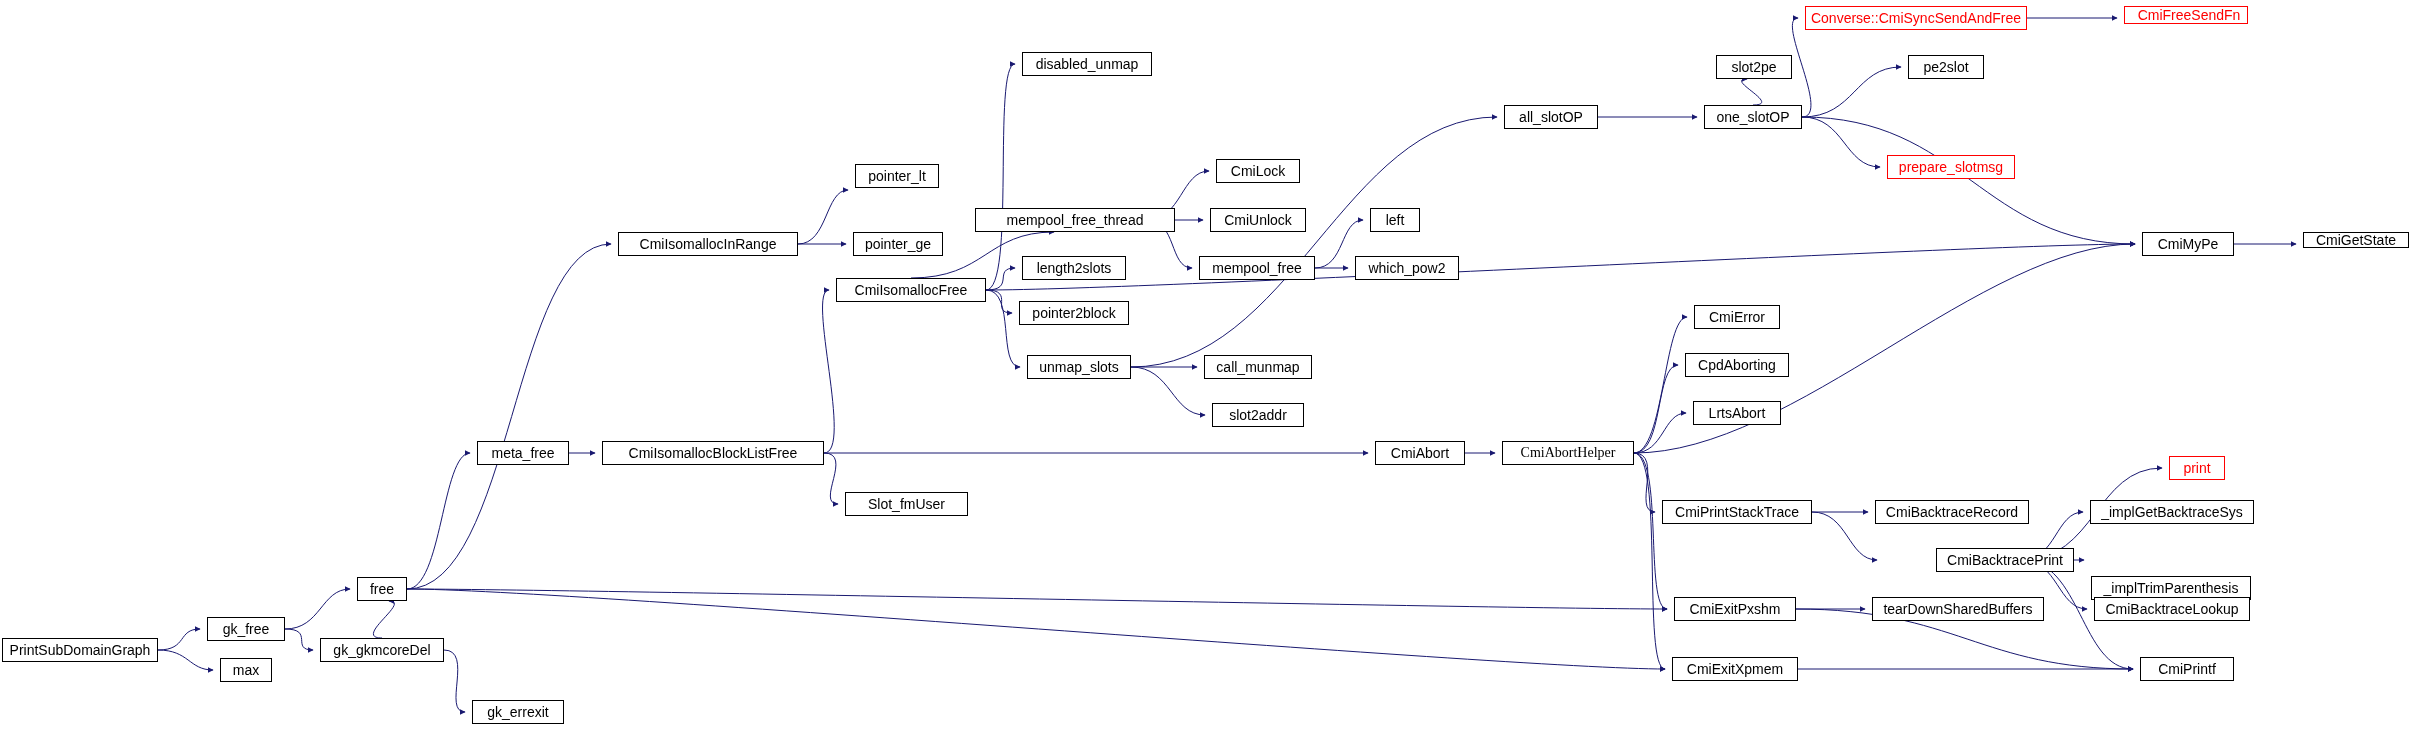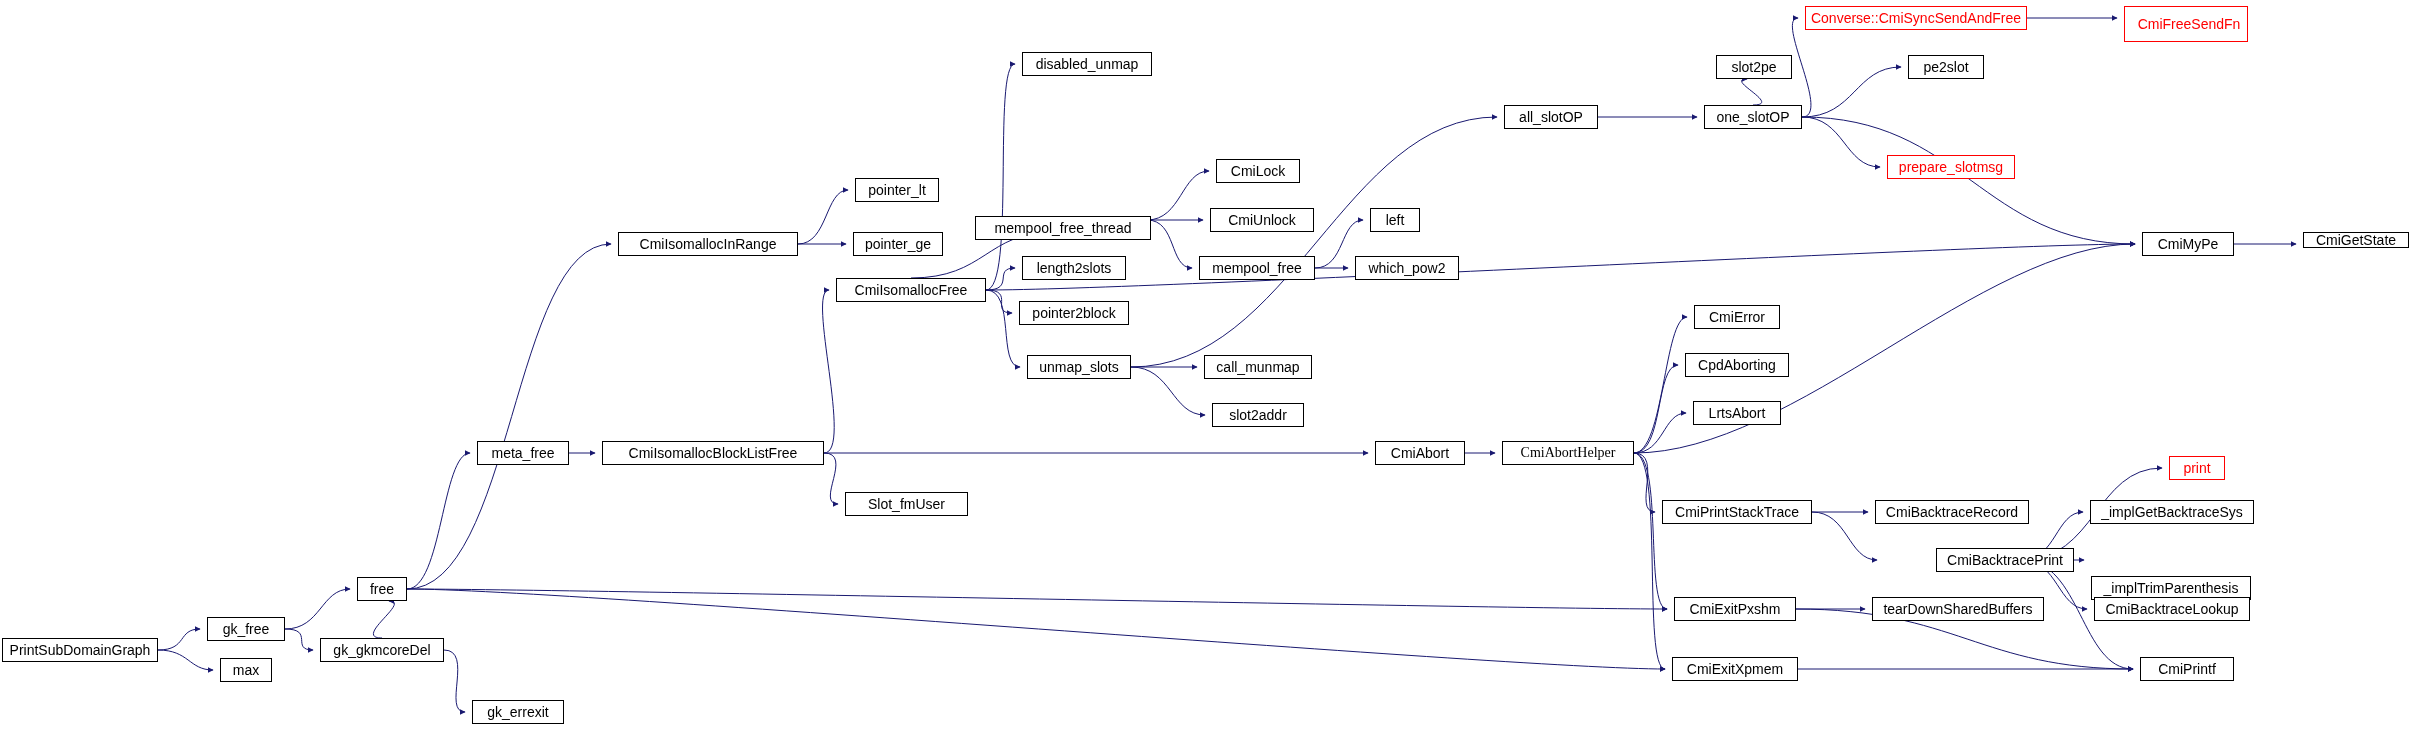--- a/index.html
+++ b/index.html
@@ -106,45 +106,45 @@
     </div>
     <div class="node" style="left: 845px; top: 492px; width: 123px; height: 24px;">
       <span>Slot_fmUser</span>
     </div>
     <div class="node" style="left: 618px; top: 232px; width: 180px; height: 24px;">
       <span>CmiIsomallocInRange</span>
     </div>
     <div class="node" style="left: 836px; top: 278px; width: 150px; height: 24px;">
       <span>CmiIsomallocFree</span>
     </div>
-    <div class="node" style="left: 855px; top: 178px; width: 84px; height: 24px;">
+    <div class="node" style="left: 855px; top: 164px; width: 84px; height: 24px;">
       <span>pointer_lt</span>
     </div>
     <div class="node" style="left: 853px; top: 232px; width: 90px; height: 24px;">
       <span>pointer_ge</span>
     </div>
     <div class="node" style="left: 1022px; top: 52px; width: 130px; height: 24px;">
       <span>disabled_unmap</span>
     </div>
-    <div class="node" style="left: 975px; top: 208px; width: 176px; height: 24px; margin-top: 8px;">
+    <div class="node" style="left: 975px; top: 208px; width: 200px; height: 24px;">
       <span>mempool_free_thread</span>
     </div>
     <div class="node" style="left: 1022px; top: 256px; width: 104px; height: 24px;">
       <span>length2slots</span>
     </div>
     <div class="node" style="left: 1019px; top: 301px; width: 110px; height: 24px;">
       <span>pointer2block</span>
     </div>
     <div class="node" style="left: 1027px; top: 355px; width: 104px; height: 24px;">
       <span>unmap_slots</span>
     </div>
     <div class="node" style="left: 1216px; top: 159px; width: 84px; height: 24px;">
       <span>CmiLock</span>
     </div>
-    <div class="node" style="left: 1210px; top: 208px; width: 104px; height: 24px;">
+    <div class="node" style="left: 1210px; top: 208px; width: 96px; height: 24px;">
       <span>CmiUnlock</span>
     </div>
     <div class="node" style="left: 1199px; top: 256px; width: 116px; height: 24px;">
       <span>mempool_free</span>
     </div>
     <div class="node" style="left: 1370px; top: 208px; width: 50px; height: 24px;">
       <span>left</span>
     </div>
     <div class="node" style="left: 1355px; top: 256px; width: 104px; height: 24px;">
       <span>which_pow2</span>
@@ -163,21 +163,21 @@
     </div>
     <div class="node" style="left: 1716px; top: 55px; width: 76px; height: 24px;">
       <span>slot2pe</span>
     </div>
     <div class="node" style="left: 1908px; top: 55px; width: 76px; height: 24px;">
       <span>pe2slot</span>
     </div>
     <div class="node red" style="left: 1805px; top: 6px; width: 222px; height: 24px;">
       <span>Converse::CmiSyncSendAndFree</span>
     </div>
-    <div class="node red" style="left: 2124px; top: 6px; width: 124px; height: 36px; padding-left: 11px;">
+    <div class="node red" style="left: 2124px; top: 6px; width: 124px; height: 18px; padding-left: 11px;">
       <span>CmiFreeSendFn</span>
     </div>
     <div class="node red" style="left: 1887px; top: 155px; width: 128px; height: 24px;">
       <span>prepare_slotmsg</span>
     </div>
     <div class="node" style="left: 2142px; top: 232px; width: 92px; height: 24px;">
       <span>CmiMyPe</span>
     </div>
     <div class="node" style="left: 2303px; top: 232px; width: 106px; height: 16px;">
       <span>CmiGetState</span>

